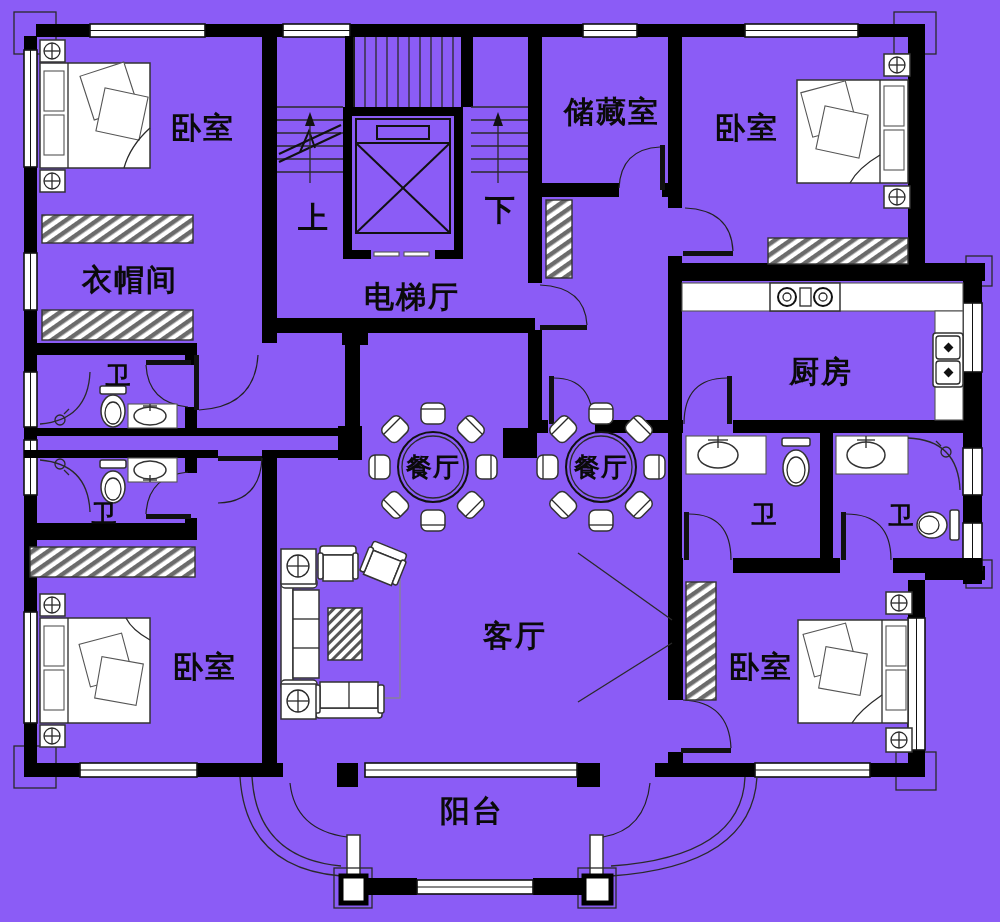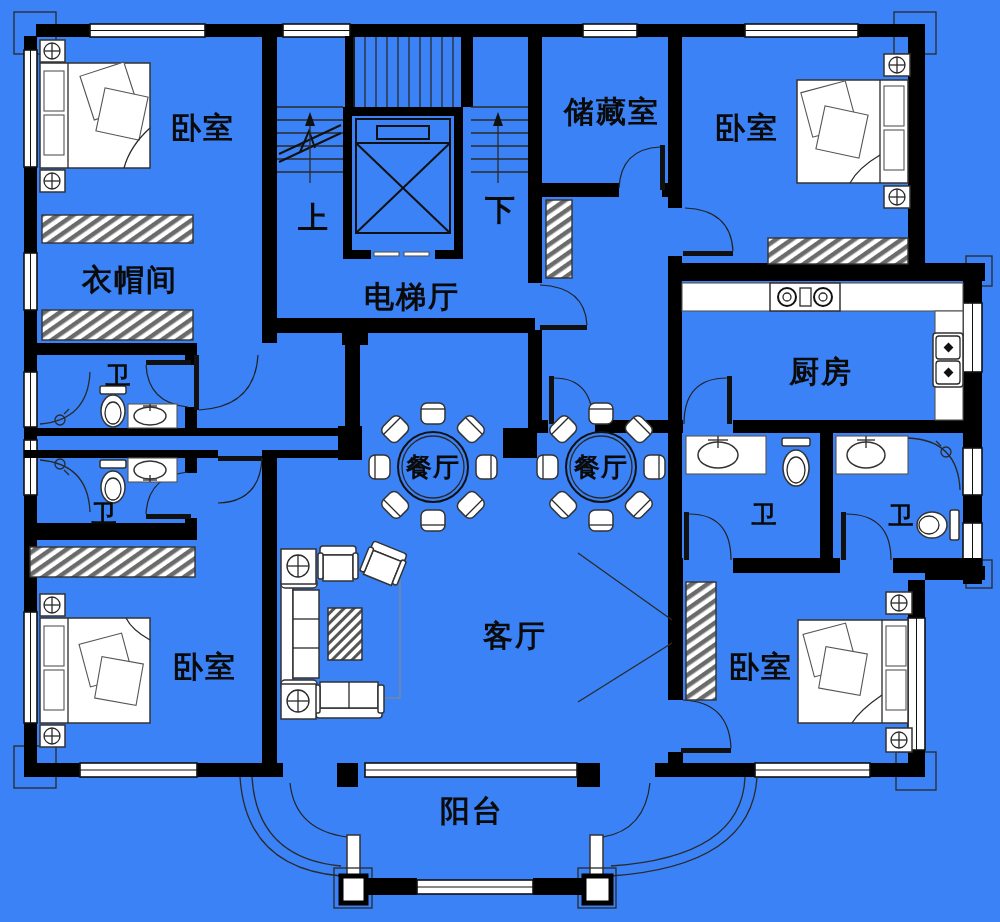--- a/index.html
+++ b/index.html
@@ -1,16 +1,16 @@
 <!DOCTYPE html>
 <html><head>
 <meta charset="utf-8">
 <style>
   html,body{margin:0;padding:0;background:#fff;}
-  .stage{position:relative;width:1000px;height:922px;background:#3b82f6;overflow:hidden;}
+  .stage{position:relative;width:1000px;height:922px;background:#8b5cf6;overflow:hidden;}
   svg{position:absolute;left:0;top:0;}
   .w{fill:#000;}
   .tn{fill:none;stroke:#2a2a2a;stroke-width:1.3;}
   .tn2{fill:none;stroke:#111;stroke-width:2;}
   .furn{fill:#fff;stroke:#333;stroke-width:1.5;}
   .thinf{fill:#fff;stroke:#555;stroke-width:1.1;}
   .winr{fill:#fff;stroke:#111;stroke-width:1.6;}
   .winl{stroke:#111;stroke-width:1;}
   .leaf{fill:#111;}
   .arc{fill:none;stroke:#222;stroke-width:1.2;}

